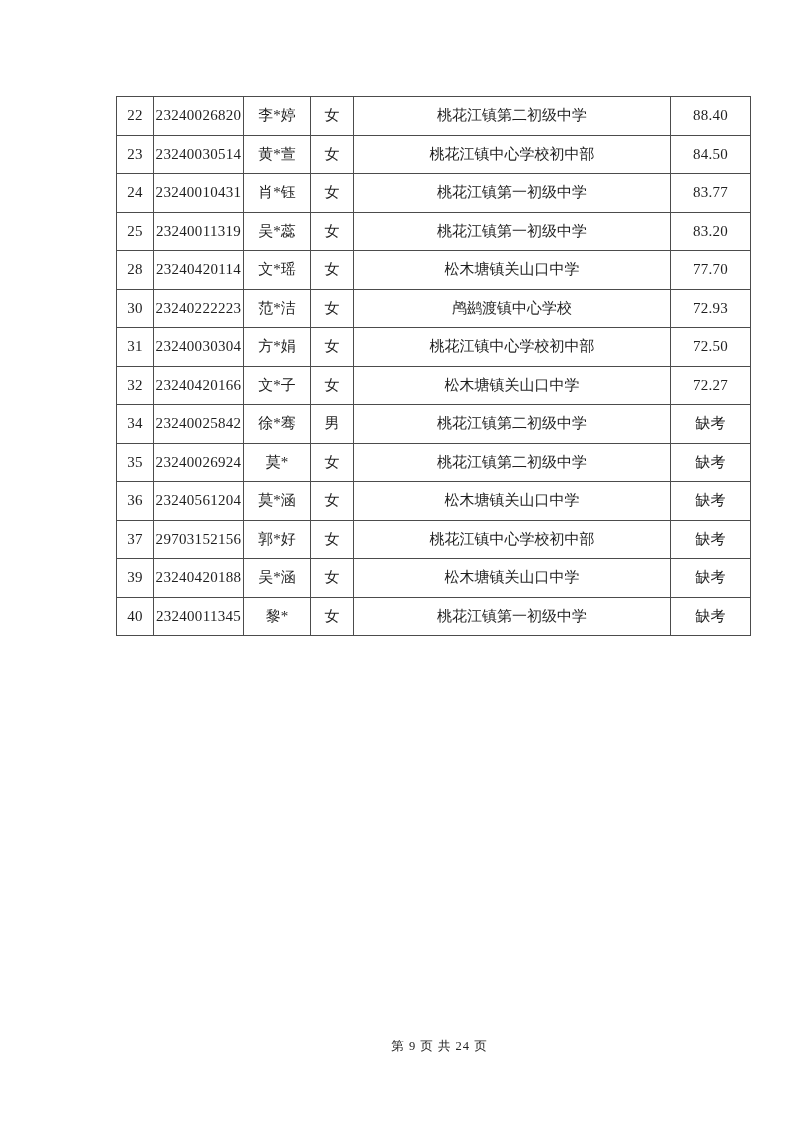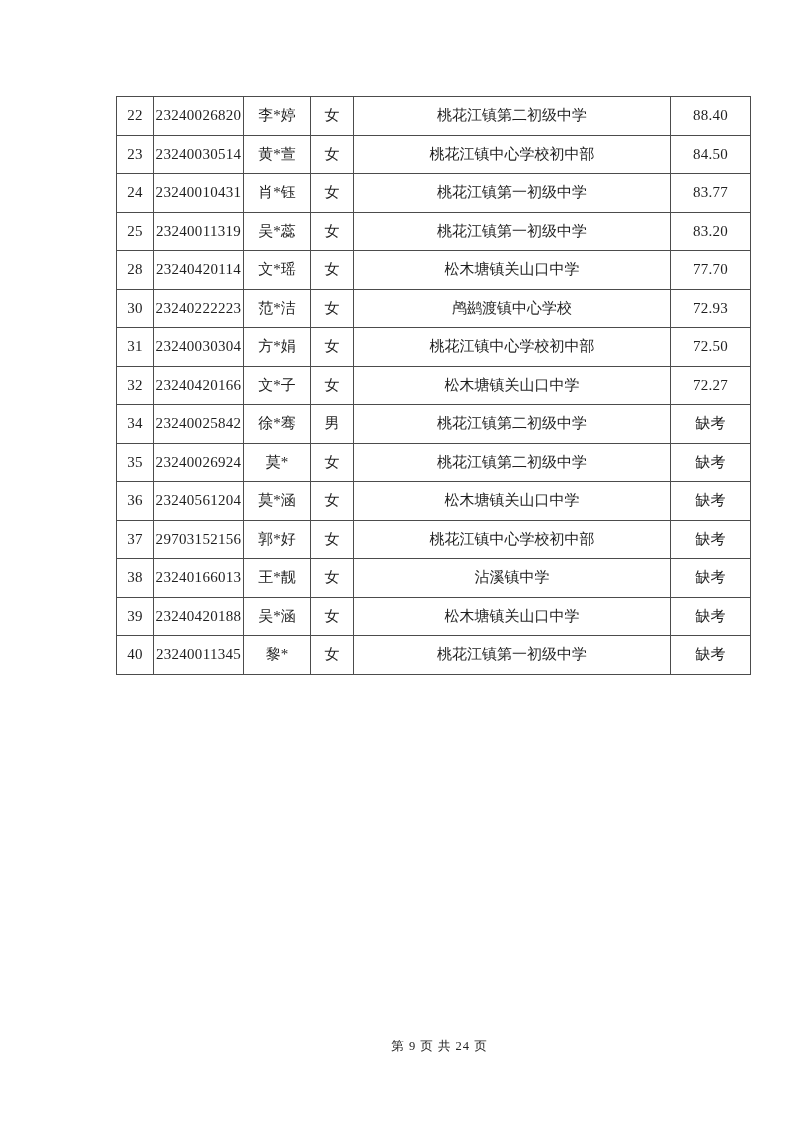--- a/index.html
+++ b/index.html
@@ -156,28 +156,20 @@
         </tr>
         <tr>
           <td class="num">37</td>
           <td class="num">29703152156</td>
           <td>郭*好</td>
           <td>女</td>
           <td>桃花江镇中心学校初中部</td>
           <td class="num">缺考</td>
         </tr>
         <tr>
-          <td class="num">38</td>
-          <td class="num">23240166013</td>
-          <td>王*靓</td>
-          <td>女</td>
-          <td>沾溪镇中学</td>
-          <td class="num">缺考</td>
-        </tr>
-        <tr>
           <td class="num">39</td>
           <td class="num">23240420188</td>
           <td>吴*涵</td>
           <td>女</td>
           <td>松木塘镇关山口中学</td>
           <td class="num">缺考</td>
         </tr>
         <tr>
           <td class="num">40</td>
           <td class="num">23240011345</td>

